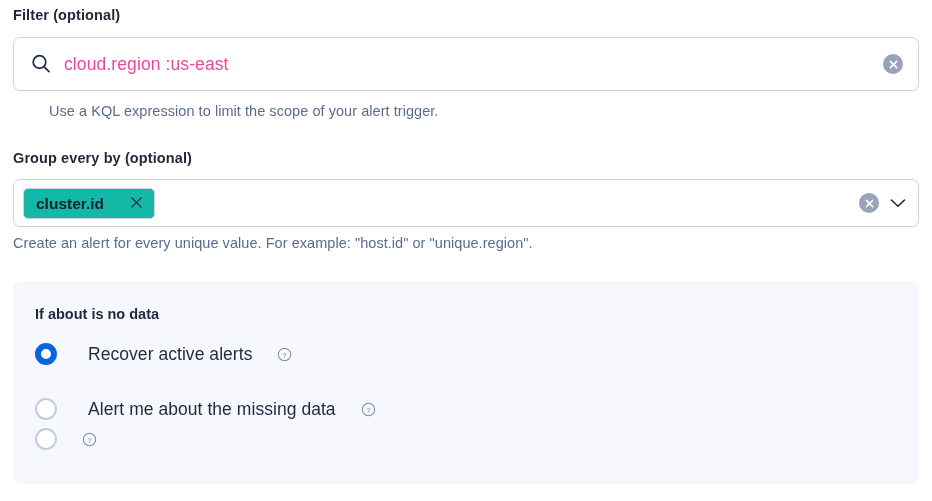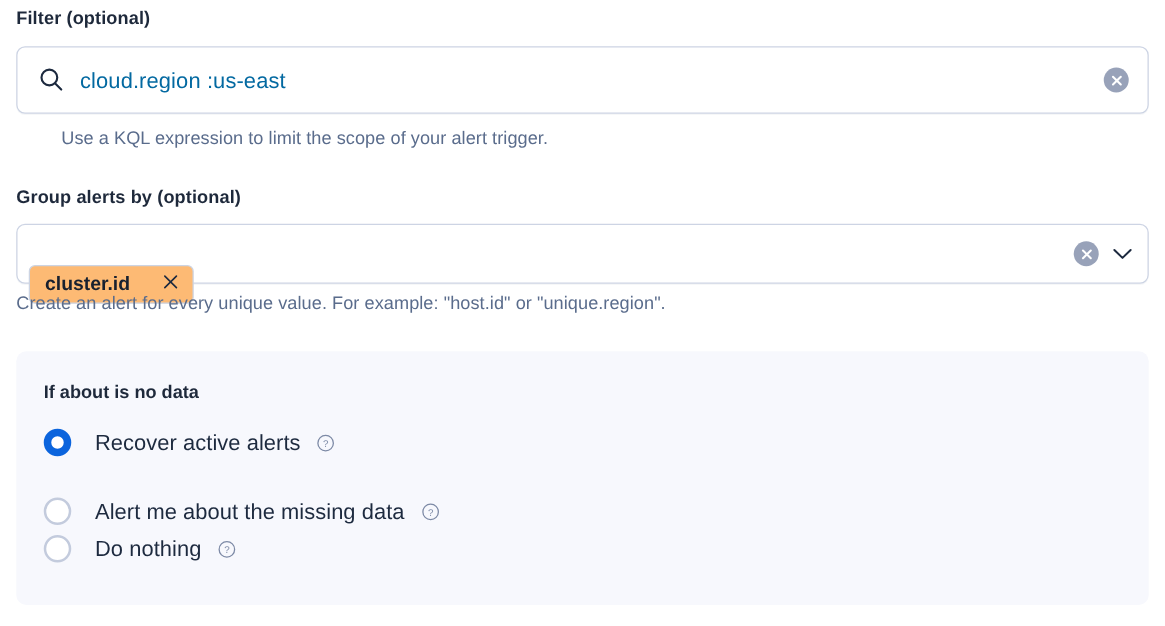--- a/index.html
+++ b/index.html
@@ -71,21 +71,21 @@
     top: 52px;
     width: 24px;
     height: 24px;
   }
 
   .filter-value {
     position: absolute;
     left: 64px;
     top: 52px;
     font-size: 17.5px;
-    color: #0369a1;
+    color: #ec4899;
     letter-spacing: 0.1px;
     line-height: 24px;
     white-space: nowrap;
   }
 
   
   .clear-btn {
     position: absolute;
     width: 20px;
     height: 20px;
@@ -117,28 +117,27 @@
   .pill {
     position: absolute;
     left: 23px;
     top: 188px;
     height: 31px;
     box-sizing: border-box;
     display: flex;
     align-items: center;
     gap: 26px;
     padding: 0 11px 0 12px;
-    background: #fdba74;
+    background: #14b8a6;
     border: 1px solid #ccd4e3;
     border-radius: 5px;
     font-size: 15.5px;
     font-weight: bold;
     color: #17202f;
     cursor: pointer;
-    margin-top: 24px;
   }
   .pill .pill-x { display:block; }
 
   
   #nodata-panel {
     position: absolute;
     left: 13px;
     top: 281px;
     width: 906px;
     height: 203px;
@@ -155,21 +154,21 @@
     font-weight: bold;
     color: #1e293b;
     white-space: nowrap;
   }
 
   .radio-row {
     position: absolute;
     left: 35px;
     display: flex;
     align-items: center;
-    gap: 4px;
+    gap: 16px;
     cursor: pointer;
     white-space: nowrap;
   }
   #radio-row-0 { top: 343px; }
   #radio-row-1 { top: 398px; }
   #radio-row-2 { top: 428px; }
 
   .radio-mark {
     width: 22px;
     height: 22px;
@@ -228,21 +227,21 @@
 
   <div class="clear-btn" id="filter-clear">
     <svg width="11" height="11" viewBox="0 0 12 12" stroke="#ffffff" stroke-width="1.8" stroke-linecap="round">
       <line x1="2.6" y1="2.6" x2="9.4" y2="9.4"></line>
       <line x1="9.4" y1="2.6" x2="2.6" y2="9.4"></line>
     </svg>
   </div>
 
   <div class="help-text" id="helptext-filter">Use a KQL expression to limit the scope of your alert trigger.</div>
 
-  <div class="field-label" id="label-group">Group alerts by (optional)</div>
+  <div class="field-label" id="label-group">Group every by (optional)</div>
 
   <div class="input-box" id="group-field"></div>
 
   <div class="pill">
     <span>cluster.id</span>
     <span class="pill-x">
       <svg width="13" height="13" viewBox="0 0 14 14" stroke="#1d2a3f" stroke-width="1.4" stroke-linecap="round">
         <line x1="2" y1="2" x2="12" y2="12"></line>
         <line x1="12" y1="2" x2="2" y2="12"></line>
       </svg>
@@ -285,21 +284,20 @@
     <span class="help-icon">
       <svg width="15" height="15" viewBox="0 0 16 16" fill="none" stroke="#7d8aa6" stroke-width="1.1">
         <circle cx="8" cy="8" r="6.6"></circle>
         <text x="8" y="11.4" text-anchor="middle" font-size="8.4" font-family="Liberation Sans, sans-serif" fill="#7d8aa6" stroke="none">?</text>
       </svg>
     </span>
   </div>
 
   <div class="radio-row" id="radio-row-2">
     <span class="radio-mark"></span>
-    <span class="radio-label">Do nothing</span>
     <span class="help-icon">
       <svg width="15" height="15" viewBox="0 0 16 16" fill="none" stroke="#7d8aa6" stroke-width="1.1">
         <circle cx="8" cy="8" r="6.6"></circle>
         <text x="8" y="11.4" text-anchor="middle" font-size="8.4" font-family="Liberation Sans, sans-serif" fill="#7d8aa6" stroke="none">?</text>
       </svg>
     </span>
   </div>
 
 </div>
 

